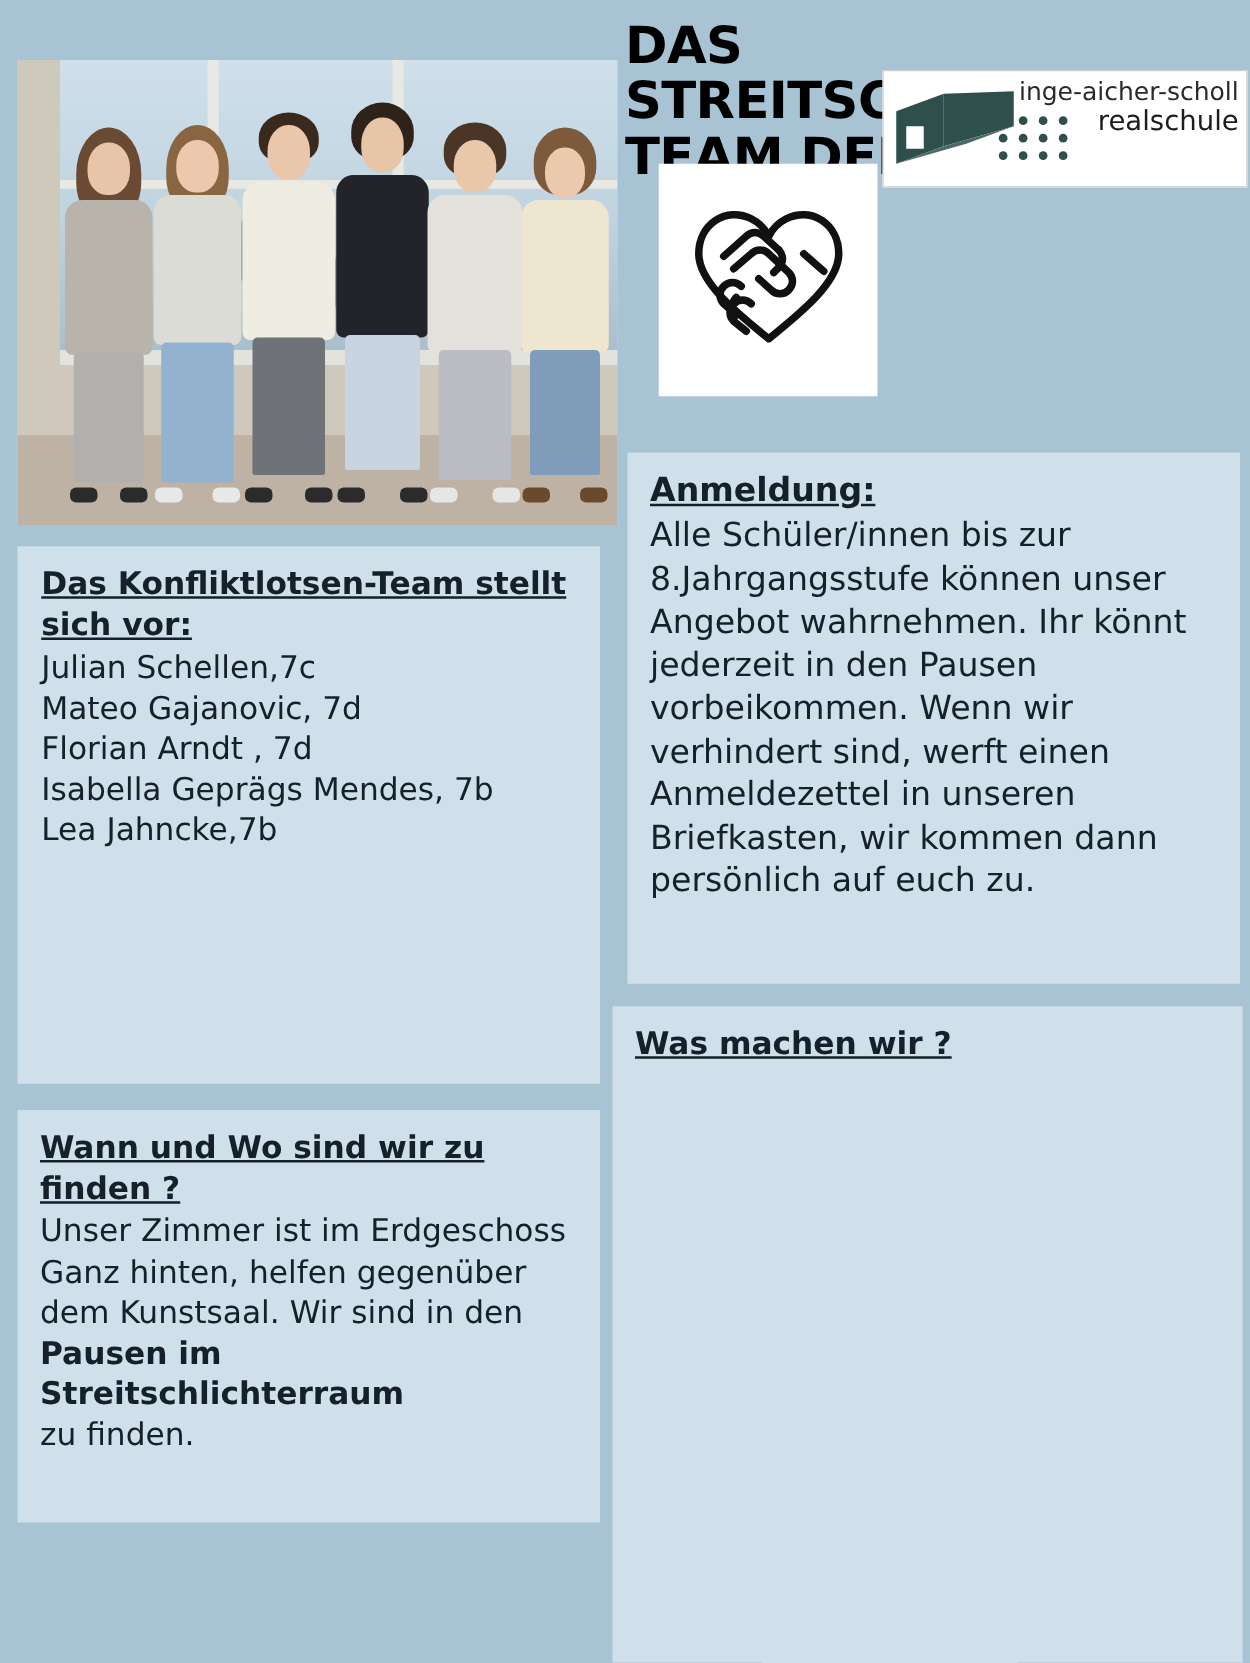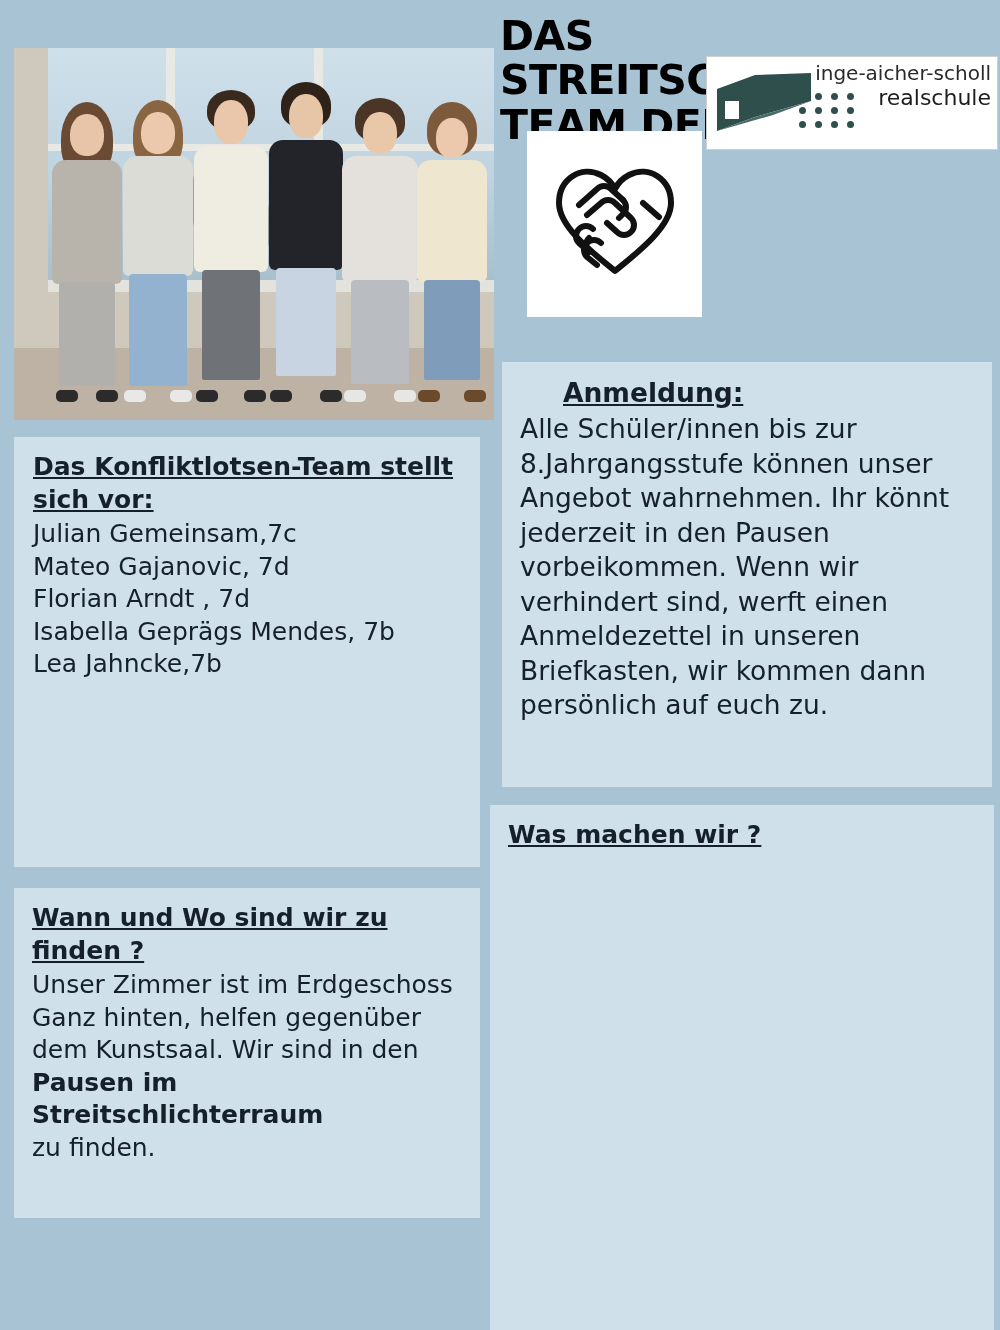--- a/index.html
+++ b/index.html
@@ -133,21 +133,21 @@
     display: block;
     margin-bottom: 2px;
   }
   .box p { margin: 0; }
 
   #box-team { left: 14px; top: 437px; width: 466px; height: 430px; font-size: 25px; padding-left: 19px; }
   #box-team .title { font-size: 25px; }
   #box-team .name { display:block; }
 
   #box-anmeldung { left: 502px; top: 362px; width: 490px; height: 425px; font-size: 26.5px; }
-  #box-anmeldung .title { font-size: 26.5px; margin-left: 43px; }
+  #box-anmeldung .title { font-size: 26.5px; }
 
   #box-wann { left: 14px; top: 888px; width: 466px; height: 330px; font-size: 25px; }
   #box-wann .title { font-size: 25px; }
   #box-wann b { font-weight: bold; }
 
   #box-was { left: 490px; top: 805px; width: 504px; height: 624px; font-size: 25px; }
   #box-was .title { font-size: 25px; }
 
   .fold-team {
     position:absolute; left:366px; top:757px;
@@ -290,21 +290,21 @@
     </div>
   </div>
 
   <div class="fold-team"></div>
   <div class="fold-anm"></div>
   <div class="fold-wann"></div>
   <div class="fold-was"></div>
 
   <div class="box" id="box-team">
     <span class="title">Das Konfliktlotsen-Team stellt sich vor:</span>
-    <span class="name">Julian Gemeinsam,7c</span>
+    <span class="name">Julian Schellen,7c</span>
     <span class="name">Mateo Gajanovic, 7d</span>
     <span class="name">Florian Arndt , 7d</span>
     <span class="name">Isabella Geprägs Mendes, 7b</span>
     <span class="name">Lea Jahncke,7b</span>
   </div>
 
   <div class="box" id="box-anmeldung">
     <span class="title">Anmeldung:</span>
     <p>Alle Schüler/innen bis zur 8.Jahrgangsstufe können unser Angebot wahrnehmen. Ihr könnt jederzeit in den Pausen vorbeikommen. Wenn wir verhindert sind, werft einen Anmeldezettel in unseren Briefkasten, wir kommen dann persönlich auf euch zu.</p>
   </div>

